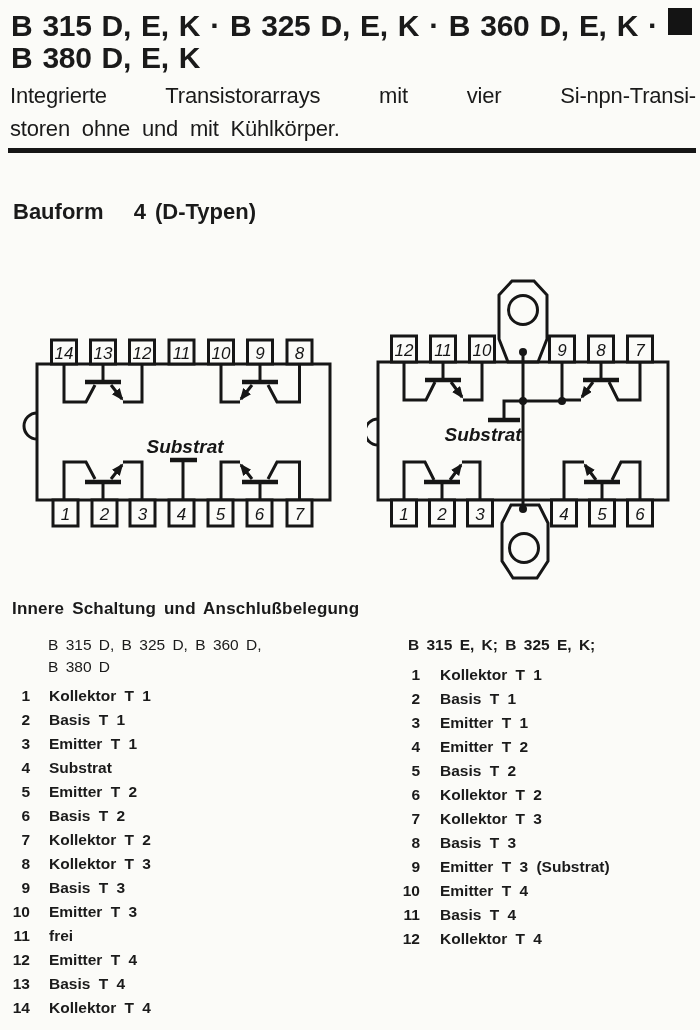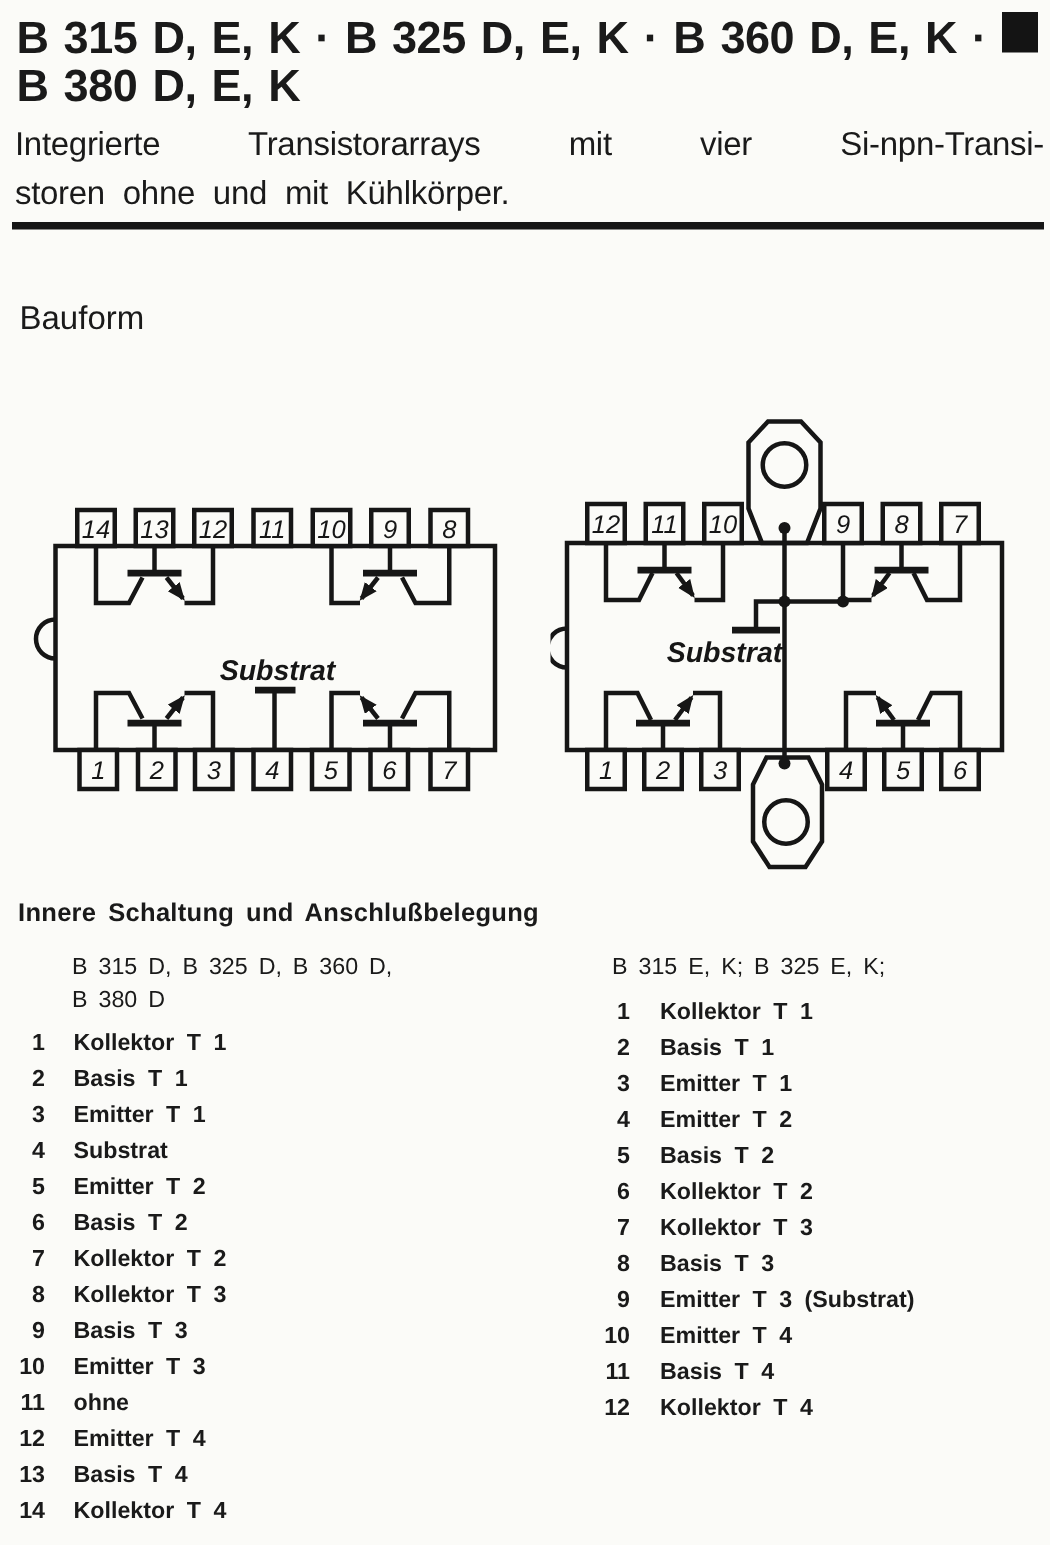--- a/index.html
+++ b/index.html
@@ -7,42 +7,42 @@
         font-family:"Liberation Sans",sans-serif;color:#1a1a1a;overflow:hidden;}
 
   .title{position:absolute;left:11px;top:10px;font-size:30px;font-weight:bold;
          letter-spacing:-0.3px;line-height:32px;white-space:nowrap;word-spacing:2px;}
   .corner{position:absolute;left:668px;top:8px;width:24px;height:27px;background:#141414;}
   .subtitle{position:absolute;left:10px;top:79px;width:686px;font-size:22px;
             line-height:33px;letter-spacing:-0.2px;word-spacing:6px;}
   .subtitle .just{text-align:justify;text-align-last:justify;}
   .rule{position:absolute;left:8px;top:148px;width:688px;height:5px;background:#161616;}
 
-  .bauform{position:absolute;left:13px;top:200px;font-size:22px;line-height:24.5px;display:flex;}
+  .bauform{position:absolute;left:13px;top:200px;font-size:22px;line-height:24.5px;display:flex;font-weight:bold;}
   .bf-label{width:103px;}
   .bf-num{display:inline-block;width:30px;text-align:right;margin-right:9px;}
 
   .diagram{position:absolute;}
   .ln{fill:none;stroke:#161616;stroke-width:3;}
   .bar{stroke-width:4.5;}
   .tab{fill:#fbfbf8;stroke:#161616;stroke-width:3;}
   .pinbox{fill:#fbfbf8;stroke:#161616;stroke-width:3;}
   .pinnum{font-size:17px;font-style:italic;text-anchor:middle;fill:#161616;
           font-family:"Liberation Sans",sans-serif;}
   .sublabel{font-size:19px;font-style:italic;font-weight:bold;text-anchor:middle;fill:#161616;
             font-family:"Liberation Sans",sans-serif;}
   .dot{fill:#161616;stroke:none;}
 
   .pinout-heading{position:absolute;left:12px;top:599px;font-size:17px;font-weight:bold;
                   letter-spacing:0.2px;word-spacing:3px;}
   .pincol{position:absolute;top:634px;font-size:15.5px;}
   .pincol.colL{left:0;}
   .pincol.colR{left:390px;}
   .pincol-header{line-height:21.5px;margin-bottom:7px;word-spacing:3px;font-weight:normal;}
-  .pincol.colR .pincol-header{font-weight:normal;}
+  .pincol.colR .pincol-header{font-weight:bold;}
   .pincol.colL .pincol-header{margin-left:48px;}
   .pincol.colR .pincol-header{margin-left:18px;}
   .pin-row{display:flex;height:24px;line-height:24px;font-weight:bold;word-spacing:4px;}
   .pin-num{width:30px;text-align:right;flex:none;}
   .pincol.colL .pin-label{margin-left:19px;}
   .pincol.colR .pin-label{margin-left:20px;}
 </style>
 </head>
 <body>
 
@@ -57,20 +57,23 @@
   <div class="subtitle">
     <div class="just">Integrierte Transistorarrays mit vier Si-npn-Transi-</div>
     <div>storen ohne und mit Kühlkörper.</div>
   </div>
   <div class="rule"></div>
 
   <div class="bauform">
     <div class="bf-label">Bauform</div>
     <div class="bf-rows">
 
+        <div class="bf-row">
+          <span class="bf-num">4</span><span class="bf-type">(D-Typen)</span>
+        </div>
 
 
       </div>
   </div>
 
   <svg class="diagram" style="left:22px;top:333px;" width="328" height="200" viewBox="-8 0 328 200">
     <defs>
       <marker id="mL" markerUnits="userSpaceOnUse" markerWidth="14" markerHeight="12" refX="10" refY="5" orient="auto">
           <path d="M0,0 L12,5 L0,10 Z" fill="#161616"></path>
         </marker>
@@ -292,21 +295,21 @@
           <span class="pin-label">Basis T 3</span>
         </div>
 
         <div class="pin-row">
           <span class="pin-num">10</span>
           <span class="pin-label">Emitter T 3</span>
         </div>
 
         <div class="pin-row">
           <span class="pin-num">11</span>
-          <span class="pin-label">ohne</span>
+          <span class="pin-label">frei</span>
         </div>
 
         <div class="pin-row">
           <span class="pin-num">12</span>
           <span class="pin-label">Emitter T 4</span>
         </div>
 
         <div class="pin-row">
           <span class="pin-num">13</span>
           <span class="pin-label">Basis T 4</span>

